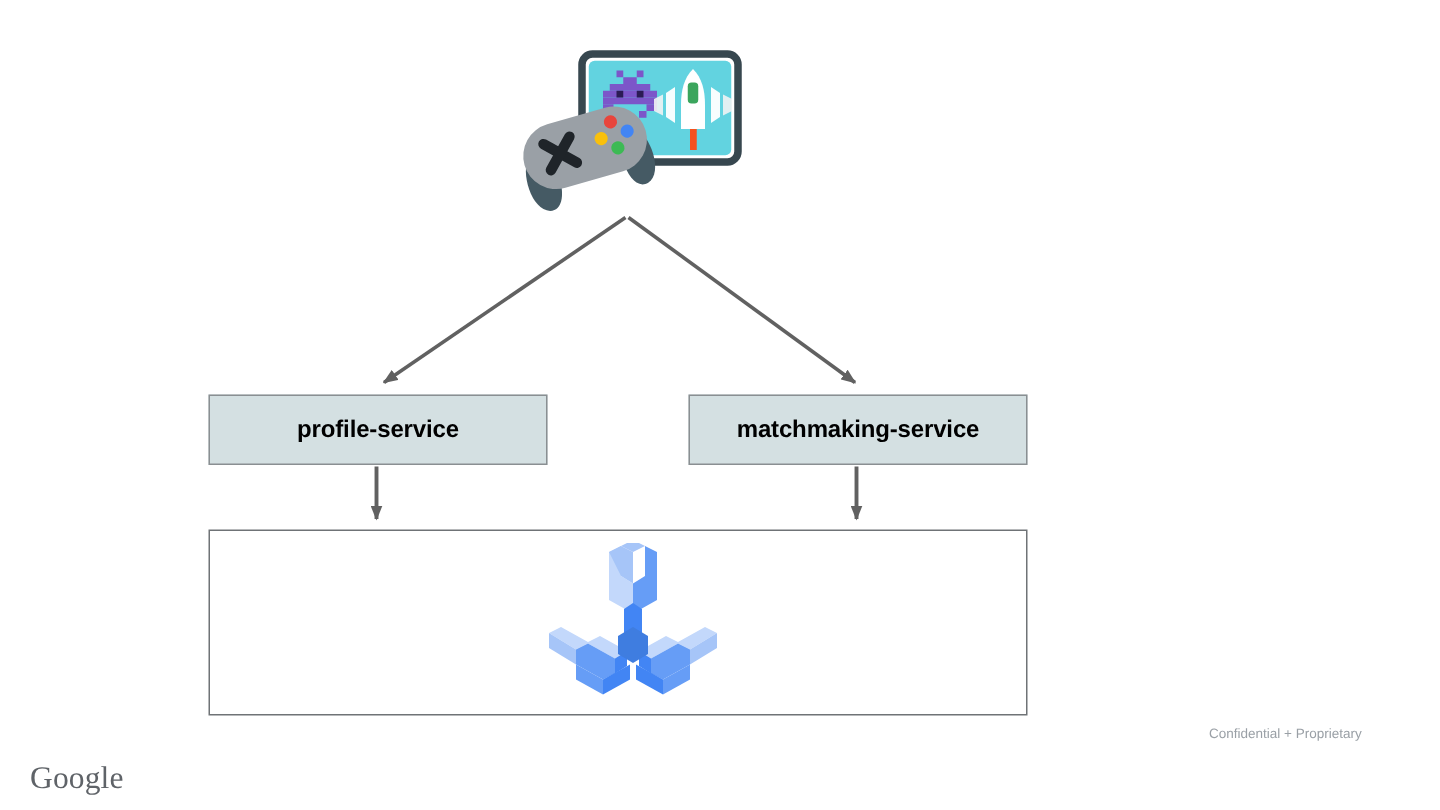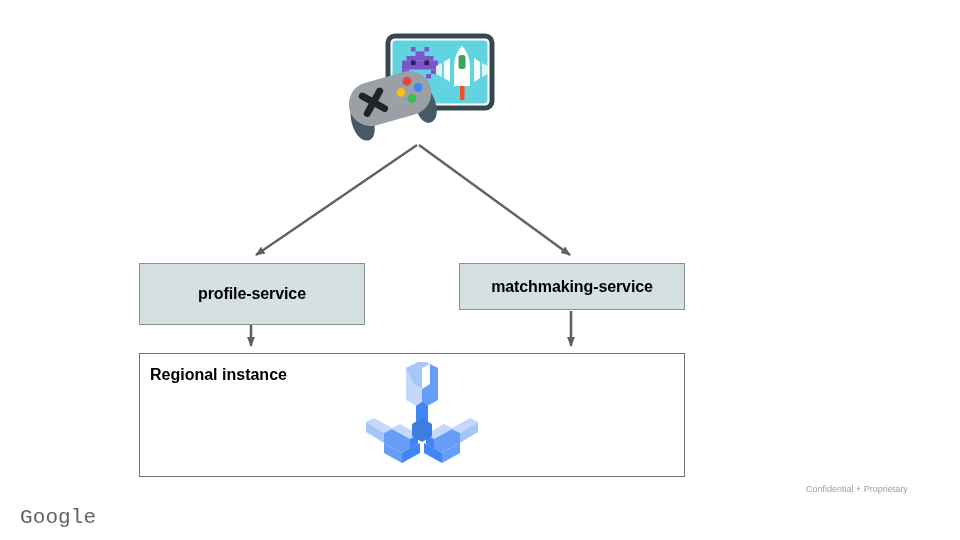--- a/index.html
+++ b/index.html
@@ -43,21 +43,21 @@
     align-items: center;
     justify-content: center;
   }
   .svc-label {
     font-size: 16px;
     font-weight: bold;
     color: #000000;
     letter-spacing: -0.1px;
     white-space: nowrap;
   }
-  #box-profile  { left: 139px; top: 263px; width: 226px; height: 62px; }
+  #box-profile  { left: 139px; top: 263px; width: 226px; height: 47px; }
   #box-matchmk  { left: 459px; top: 263px; width: 226px; height: 47px; }
 
   
   #box-regional {
     position: absolute;
     box-sizing: border-box;
     left: 139px;
     top: 353px;
     width: 546px;
     height: 124px;
@@ -79,21 +79,21 @@
     top: 8px;
     width: 120px;
     height: 108px;
   }
 
   
   #google-logo {
     position: absolute;
     left: 20px;
     top: 506px;
-    font-family: Liberation Mono, monospace;
+    font-family: Liberation Serif, serif;
     font-size: 21px;
     color: #5f6368;
     letter-spacing: 0.1px;
   }
   #footer-note {
     position: absolute;
     left: 806px;
     top: 484px;
     font-size: 9px;
     color: #9aa0a6;
@@ -177,21 +177,20 @@
 
   <div id="box-profile" class="svc-box">
     <span class="svc-label">profile-service</span>
   </div>
 
   <div id="box-matchmk" class="svc-box">
     <span class="svc-label">matchmaking-service</span>
   </div>
 
   <div id="box-regional">
-    <div id="regional-title">Regional instance</div>
 
     <svg class="gke-icon" viewBox="0 0 120 108" xmlns="http://www.w3.org/2000/svg">
 
       <g>
         <path d="M44 6 L52 2 L52 22 L60 27 L60 47 L44 38 Z" fill="#c3d8fb"></path>
         <path d="M76 6 L68 2 L68 22 L60 27 L60 47 L76 38 Z" fill="#669df6"></path>
         <path d="M52 2 L60 -2 L68 2 L60 6 Z" fill="#a6c5f8"></path>
         <path d="M44 6 L52 2 L60 6 L60 27 L52 22 Z" fill="#a6c5f8"></path>
       </g>
 

